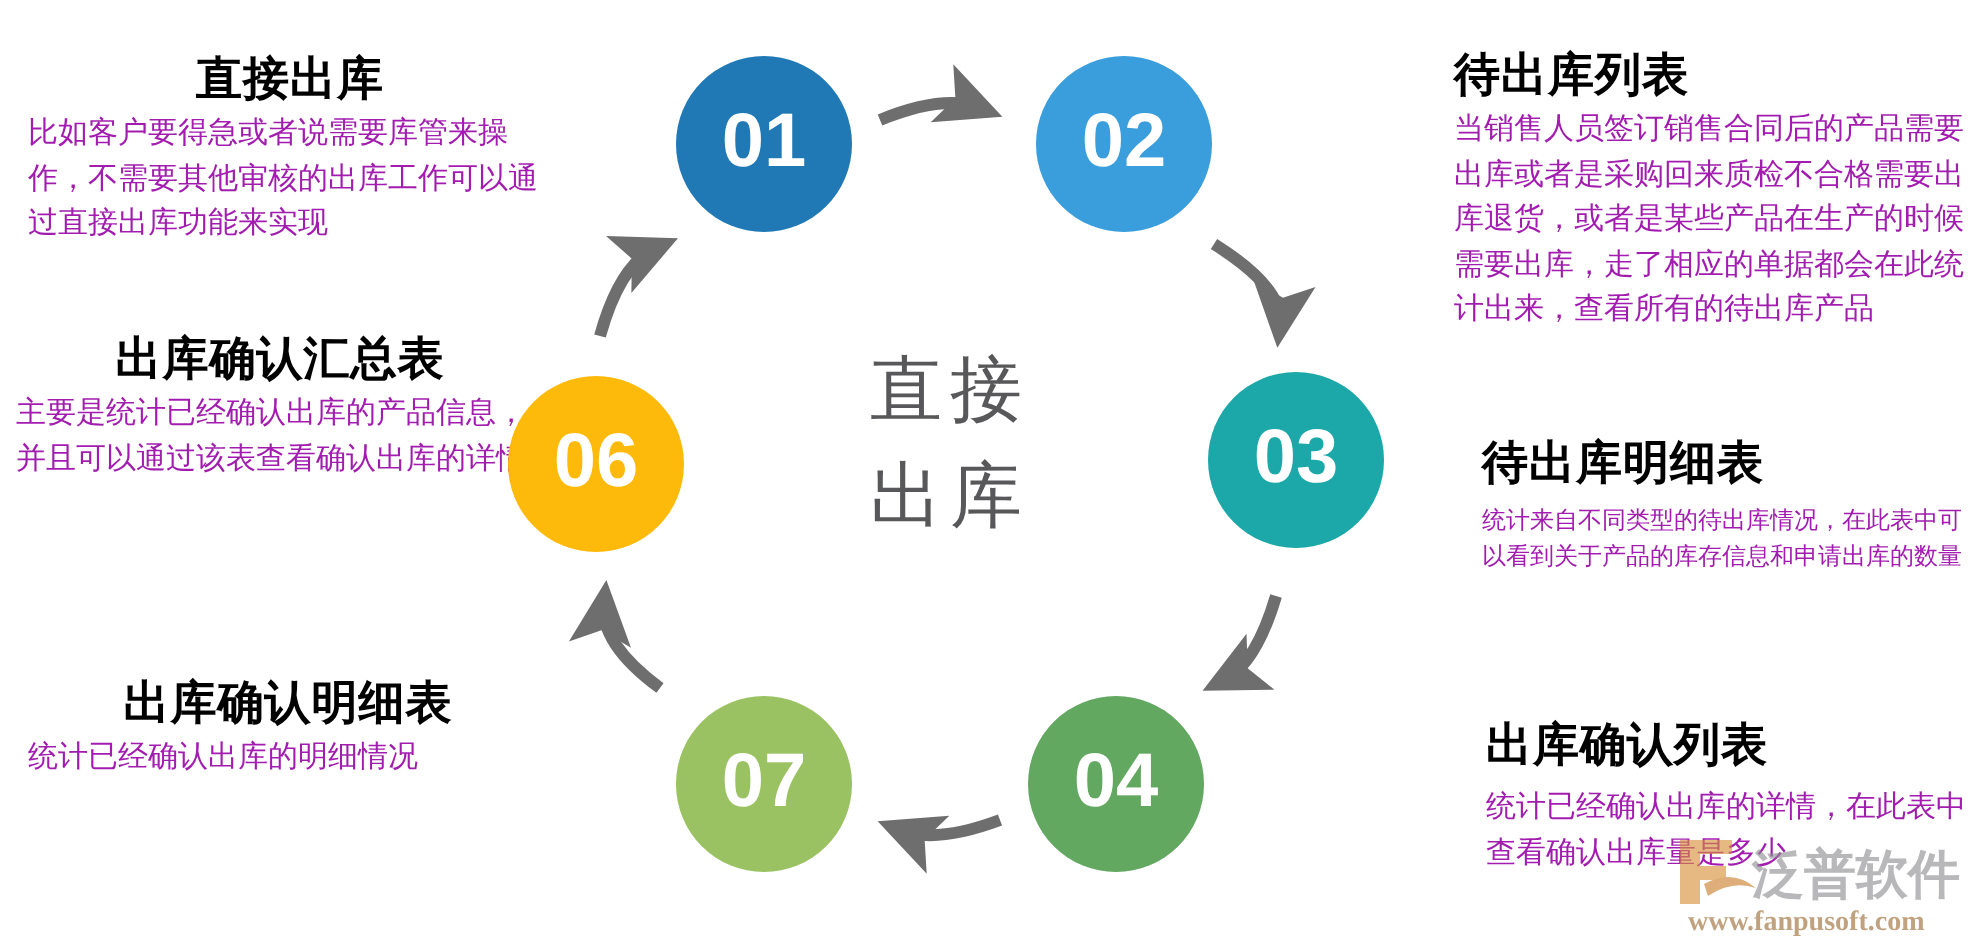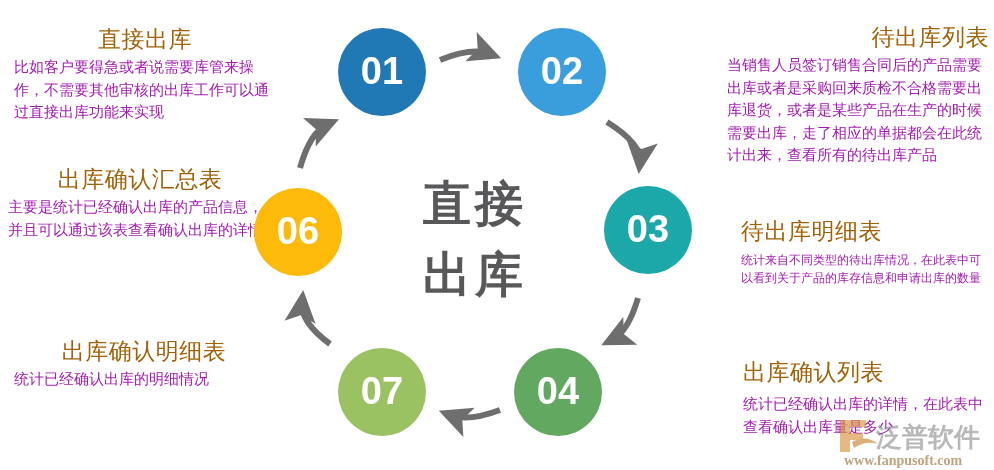--- a/index.html
+++ b/index.html
@@ -19,22 +19,22 @@
   .canvas {
     position: absolute;
     inset: 0;
     width: 994px;
     height: 470px;
   }
 
   
   .block { position: absolute; }
   .block .btitle {
-    font-weight: normal;
-    color: #a16207;
+    font-weight: bold;
+    color: #000000;
     letter-spacing: 0.5px;
     margin: 0 0 4px 0;
     line-height: 1.15;
   }
   .block .bbody {
     color: #a21caf;
     margin: 0;
     line-height: 1.50;
   }
 
@@ -47,21 +47,21 @@
   .blk-2 { left: 8px;  top: 166px; width: 264px; }
   .blk-2 .btitle { font-size: 23px; text-align: center; }
   .blk-2 .bbody  { font-size: 15px; }
 
   .blk-3 { left: 14px; top: 338px; width: 260px; }
   .blk-3 .btitle { font-size: 23px; text-align: center; }
   .blk-3 .bbody  { font-size: 15px; }
 
   
   .blk-4 { left: 727px; top: 24px;  width: 262px; }
-  .blk-4 .btitle { font-size: 23px; text-align: right; }
+  .blk-4 .btitle { font-size: 23px; }
   .blk-4 .bbody  { font-size: 15px; }
 
   .blk-5 { left: 741px; top: 218px; width: 250px; }
   .blk-5 .btitle { font-size: 23px; }
   .blk-5 .bbody  { font-size: 12px; margin-top: 7px; }
 
   .blk-6 { left: 743px; top: 348px; width: 248px; margin-top: 11px; }
   .blk-6 .btitle { font-size: 23px; }
   .blk-6 .bbody  { font-size: 15px; margin-top: 8px; }
 
@@ -97,22 +97,22 @@
   .n05 { left:  88px; top: 338px; width: 88px; height: 88px; }
   .n06 { left:   4px; top: 178px; width: 88px; height: 88px; }
 
   .center-label {
     position: absolute;
     left: 152px;
     top: 158px;
     width: 146px;
     text-align: center;
     color: #58585a;
-    font-weight: bold;
-    font-size: 48px;
+    font-weight: normal;
+    font-size: 36px;
     line-height: 1.48;
     letter-spacing: 4px;
   }
   .center-label div { white-space: nowrap; }
 
   
   .watermark {
     position: absolute;
     left: 836px;
     top: 414px;

